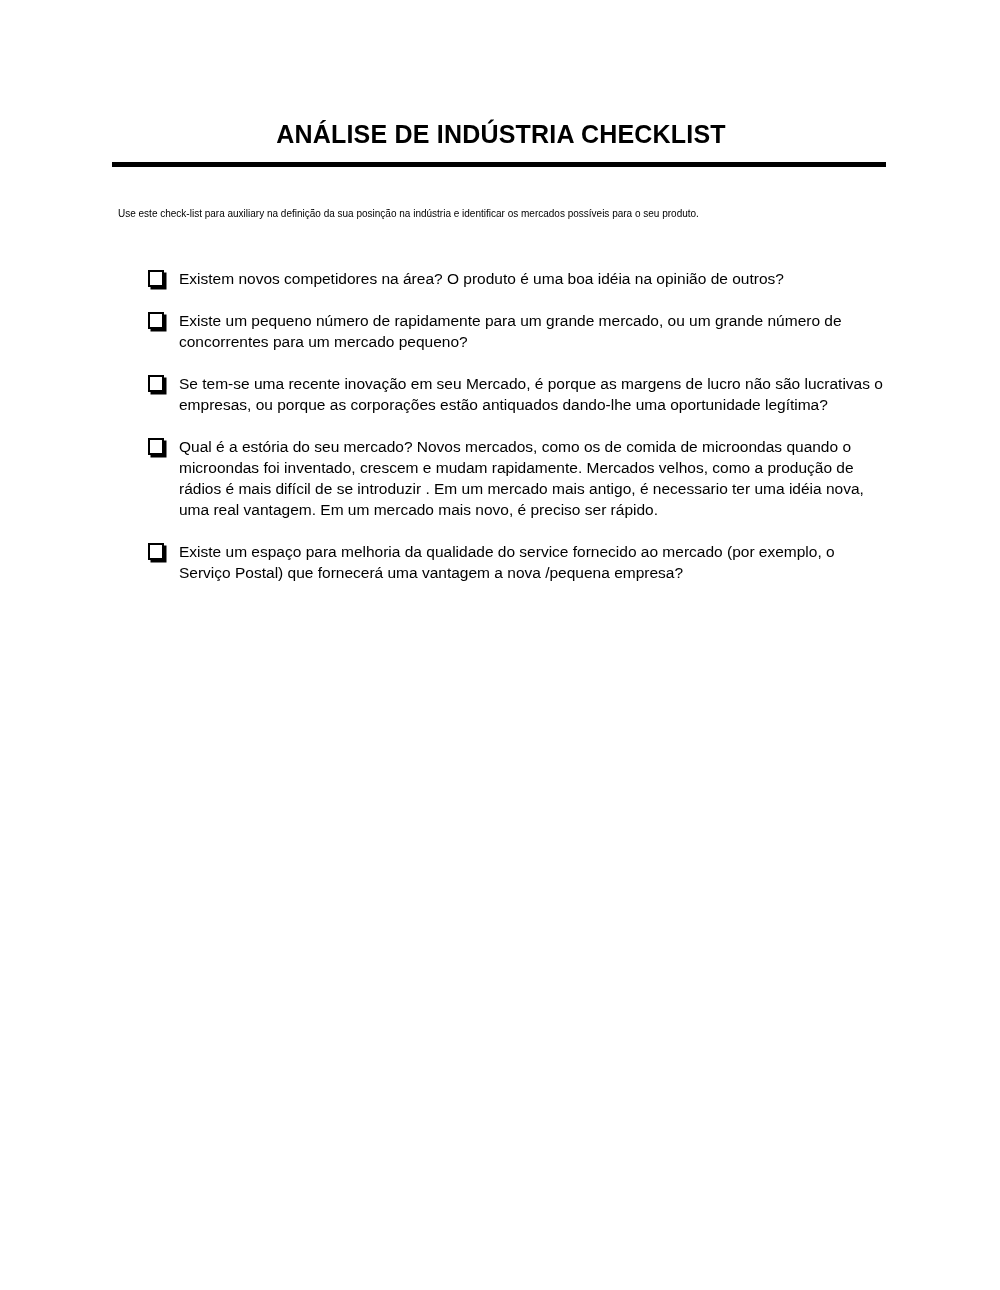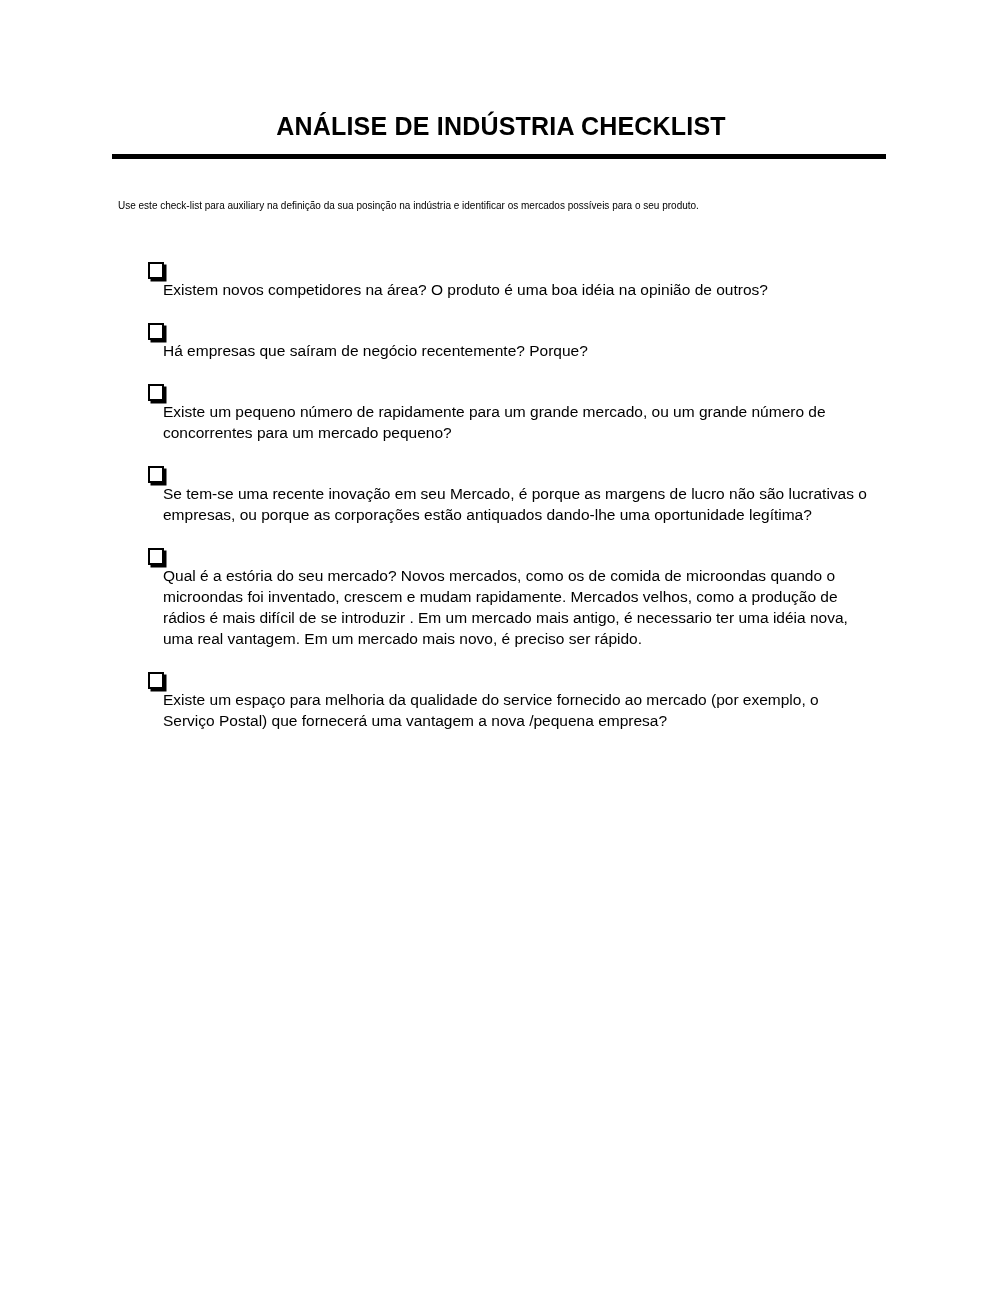--- a/index.html
+++ b/index.html
@@ -12,21 +12,21 @@
   .page {
     position: relative;
     width: 1000px;
     height: 1290px;
     background: #ffffff;
     overflow: hidden;
   }
   .content {
     position: absolute;
     left: 118px;
-    top: 0;
+    top: 8px;
     width: 766px;
   }
   .doc-title {
     margin-top: 112px;
     text-align: center;
     font-size: 25px;
     font-weight: bold;
     letter-spacing: 0.2px;
     line-height: 1.15;
   }
@@ -43,21 +43,20 @@
     width: 740px;
   }
   .checklist {
     margin-top: 44px;
   }
   .item {
     display: flex;
     align-items: flex-start;
     padding-left: 30px;
     margin-bottom: 21px;
-    flex-direction: column;
   }
   .checkbox {
     flex: 0 0 auto;
     display: inline-block;
     width: 12px;
     height: 13px;
     margin-top: 2px;
     background: #ffffff;
     border: 2px solid #000000;
     box-shadow: 2.5px 2.5px 0 0 #000000;
@@ -80,24 +79,20 @@
     <div class="rule"></div>
 
     <p class="intro">Use este check-list para auxiliary na definição da sua posinção na indústria e identificar os mercados possíveis para o seu produto.</p>
 
     <div class="checklist" id="checklist">
   <div class="item">
     <span class="checkbox"></span>
     <span class="item-text">Existem novos competidores na área? O produto é uma boa idéia na opinião de outros?</span>
   </div>
 
-  <div class="item">
-    <span class="checkbox"></span>
-    <span class="item-text">Há empresas que saíram de negócio recentemente? Porque?</span>
-  </div>
 
 
   <div class="item">
     <span class="checkbox"></span>
     <span class="item-text">Existe um pequeno número de rapidamente para um grande mercado, ou um grande número de concorrentes para um mercado pequeno?</span>
   </div>
 
 
   <div class="item">
     <span class="checkbox"></span>

